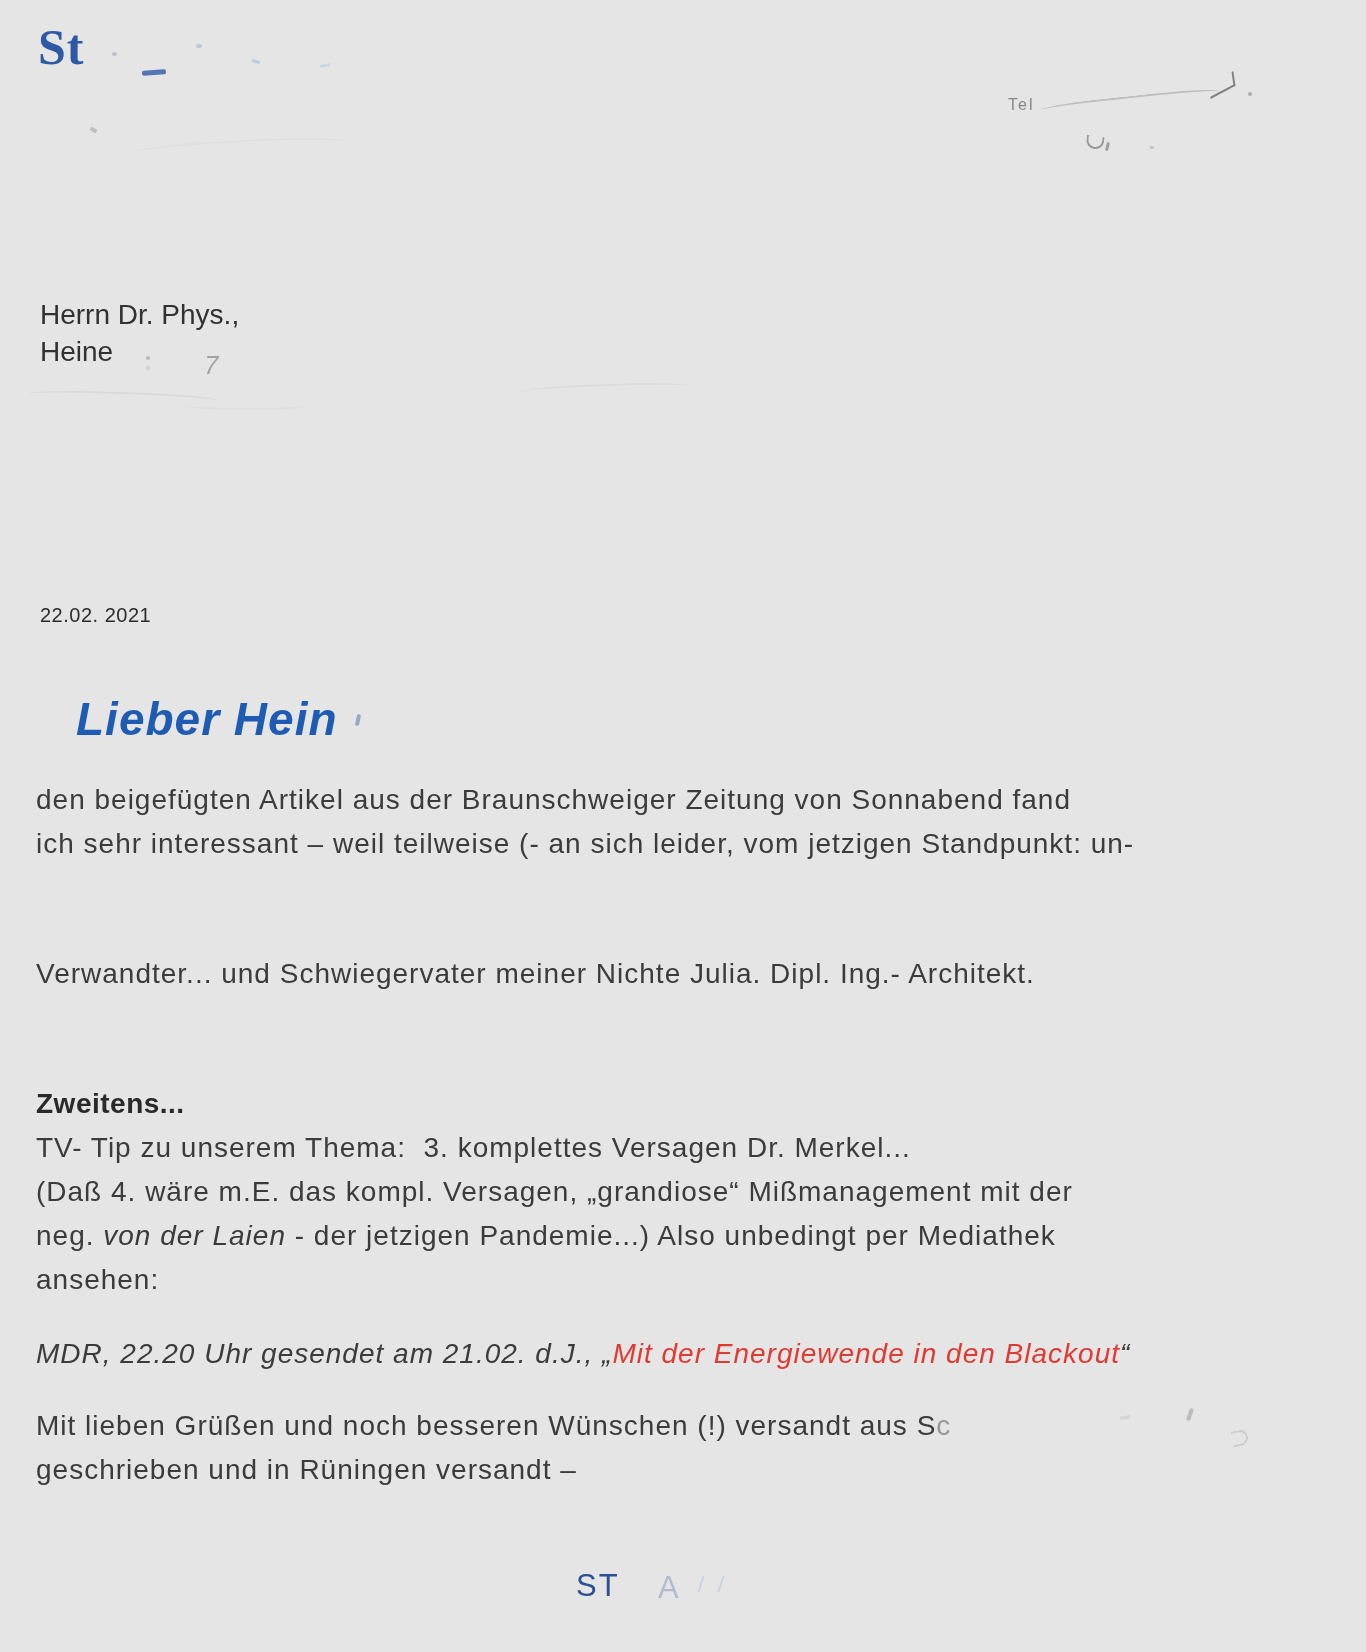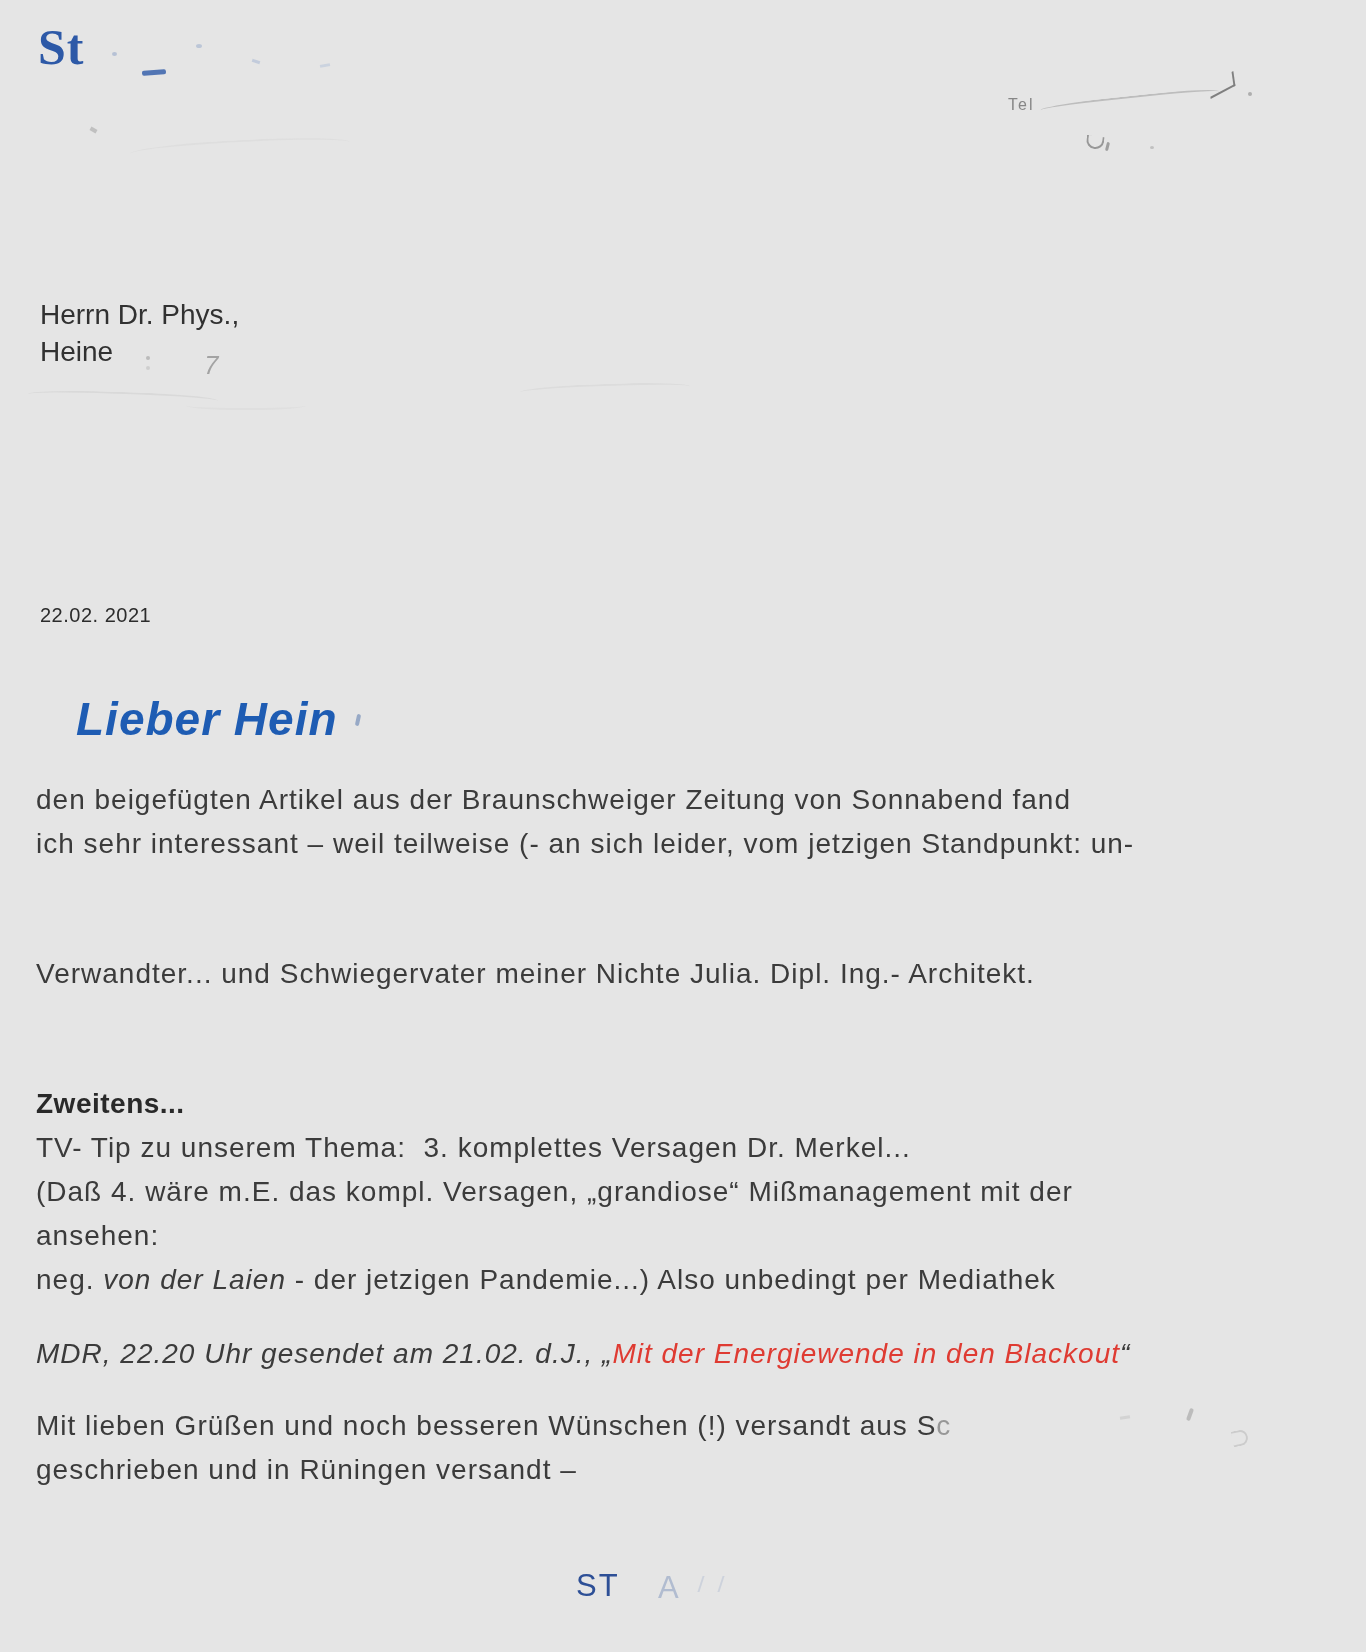--- a/index.html
+++ b/index.html
@@ -121,22 +121,22 @@
   </div>
 
   <div class="para para2">
     <div class="line">Verwandter... und Schwiegervater meiner Nichte Julia. Dipl. Ing.- Architekt.</div>
   </div>
 
   <div class="para section">
     <div class="line heading">Zweitens...</div>
     <div class="line">TV- Tip zu unserem Thema:  3. komplettes Versagen Dr. Merkel...</div>
     <div class="line">(Daß 4. wäre m.E. das kompl. Versagen, „grandiose“ Mißmanagement mit der</div>
+    <div class="line"><span>neg. </span><span class="em-seg">von der Laien</span><span> - der jetzigen Pandemie...) Also unbedingt per Mediathek</span></div>
     <div class="line">ansehen:</div>
-    <div class="line"><span>neg. </span><span class="em-seg">von der Laien</span><span> - der jetzigen Pandemie...) Also unbedingt per Mediathek</span></div>
   </div>
 
   <div class="para mdr">
     <div class="line"><span>MDR, 22.20 Uhr gesendet am 21.02. d.J., „</span><span class="red">Mit der Energiewende in den Blackout</span><span>“</span></div>
   </div>
 
   <div class="para closingp">
     <div class="line"><span>Mit lieben Grüßen und noch besseren Wünschen (!) versandt aus S</span><span class="faded-char">c</span></div>
     <div class="line">geschrieben und in Rüningen versandt –</div>
   </div>

